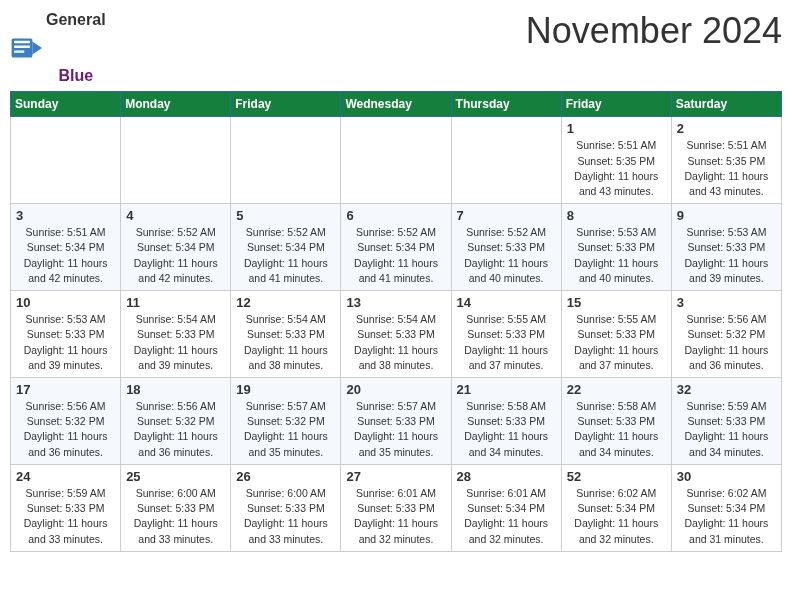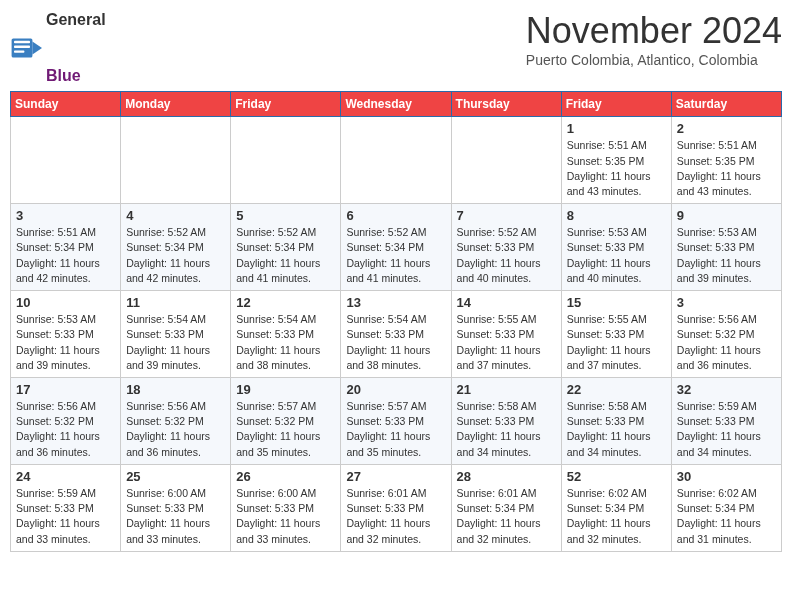--- a/index.html
+++ b/index.html
@@ -18,20 +18,21 @@
     }
     .logo {
       display: flex;
       align-items: center;
       gap: 4px;
     }
     .logo-text {
       font-size: 16px;
       font-weight: bold;
       line-height: 1.2;
+      text-align: center;
     }
     .logo-text span {
       display: block;
     }
     .logo-text .general { color: #333; }
     .logo-text .blue { color: #701a75; margin-top: 37px; }
     .logo-icon {
       width: 32px;
       height: 32px;
     }
@@ -45,21 +46,21 @@
     .location {
       font-size: 14px;
       color: #555;
     }
     .calendar {
       width: 100%;
       border-collapse: collapse;
       border: 1px solid #ccc;
     }
     .calendar th {
-      background-color: #ef4444;
+      background-color: #15803d;
       color: white;
       font-size: 12px;
       font-weight: bold;
       padding: 5px 4px;
       text-align: left;
       border: 1px solid #2a6aaa;
     }
     .calendar td {
       vertical-align: top;
       padding: 4px 5px;
@@ -76,20 +77,21 @@
     .day-num {
       font-weight: bold;
       font-size: 13px;
       display: block;
       margin-bottom: 2px;
     }
     .day-info {
       font-size: 10.5px;
       line-height: 1.45;
       color: #333;
+      text-align: center;
     }
     .empty-cell {
       background: #fff !important;
     }
   </style>
 </head>
 <body>
 
 <div class="header">
   <div class="logo">
@@ -100,21 +102,20 @@
       <rect x="5" y="17" width="20" height="3" rx="1" fill="white"></rect>
       <rect x="5" y="23" width="13" height="3" rx="1" fill="white"></rect>
     </svg>
     <div class="logo-text">
       <span class="general">General</span>
       <span class="blue">Blue</span>
     </div>
   </div>
   <div class="title-area">
     <div class="month-title">November 2024</div>
-    <div class="location">Puerto Colombia, Atlantico, Colombia</div>
   </div>
 </div>
 
 <table class="calendar">
   <thead>
     <tr>
     <th>Sunday</th>
         <th>Monday</th>
         <th>Friday</th>
         <th>Wednesday</th>

